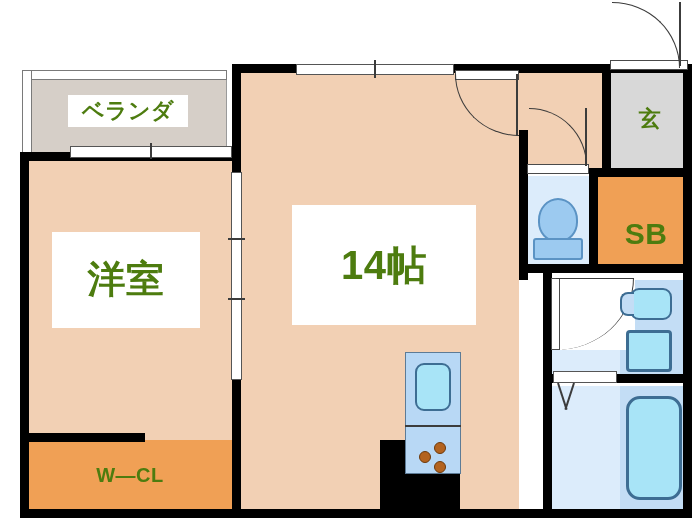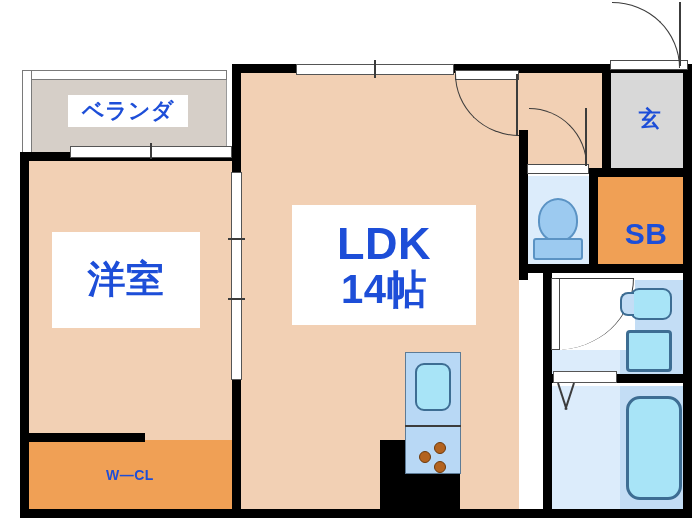--- a/index.html
+++ b/index.html
@@ -19,29 +19,29 @@
 
   
   .wall{background:#000000;}
   .thinline{background:#3c3c3c;}
 
   
   .opening{background:#ffffff;border:1px solid #555;}
 
   
   .label{display:flex;align-items:center;justify-content:center;
-         flex-direction:column;background:#ffffff;color:#1d4ed8;
+         flex-direction:column;background:#ffffff;color:#4d7c0f;
          font-weight:bold;line-height:1.05;letter-spacing:0.5px;}
   .label span{display:block;}
   .lbl-ldk   {font-size:45px;}
   .lbl-ldk2  {font-size:40px;}
   .lbl-yo    {font-size:38px;}
   .lbl-yo2   {font-size:36px;}
   .lbl-bera  {font-size:22px;}
-  .lbl-wcl   {font-size:14px;background:transparent;}
+  .lbl-wcl   {font-size:20px;background:transparent;}
   .lbl-sb    {font-size:30px;background:transparent;}
   .lbl-gen   {font-size:22px;background:transparent;}
 
   
   .fx{position:absolute;box-sizing:border-box;}
   .toilet-bowl{border:2px solid #5b93c4;background:#9ccaf0;border-radius:50% 50% 45% 45%;}
   .toilet-tank{border:2px solid #5b93c4;background:#9ccaf0;border-radius:3px;}
   .sinkbox{border:2px solid #3d6d93;background:#a8e4f7;border-radius:9px;}
   .tub{border:3px solid #3d6d93;background:#a8e4f7;border-radius:14px;}
   .burner{background:#b3631f;border:1px solid #6d3a0c;border-radius:50%;}
@@ -173,17 +173,16 @@
 
   <div class="fx burner" style="left:419px;top:451px;width:12px;height:12px;"></div>
   <div class="fx burner" style="left:434px;top:442px;width:12px;height:12px;"></div>
   <div class="fx burner" style="left:434px;top:461px;width:12px;height:12px;"></div>
 
   <div class="abs label lbl-yo" style="left:52px;top:232px;width:148px;height:96px;">
     <span class="lbl-yo">洋室</span>
   </div>
 
   <div class="abs label lbl-ldk" style="left:292px;top:205px;width:184px;height:120px;">
-    <span class="lbl-ldk">LDK</span>
     <span class="lbl-ldk2">14帖</span>
   </div>
 
 </div>
 
 </body></html>

